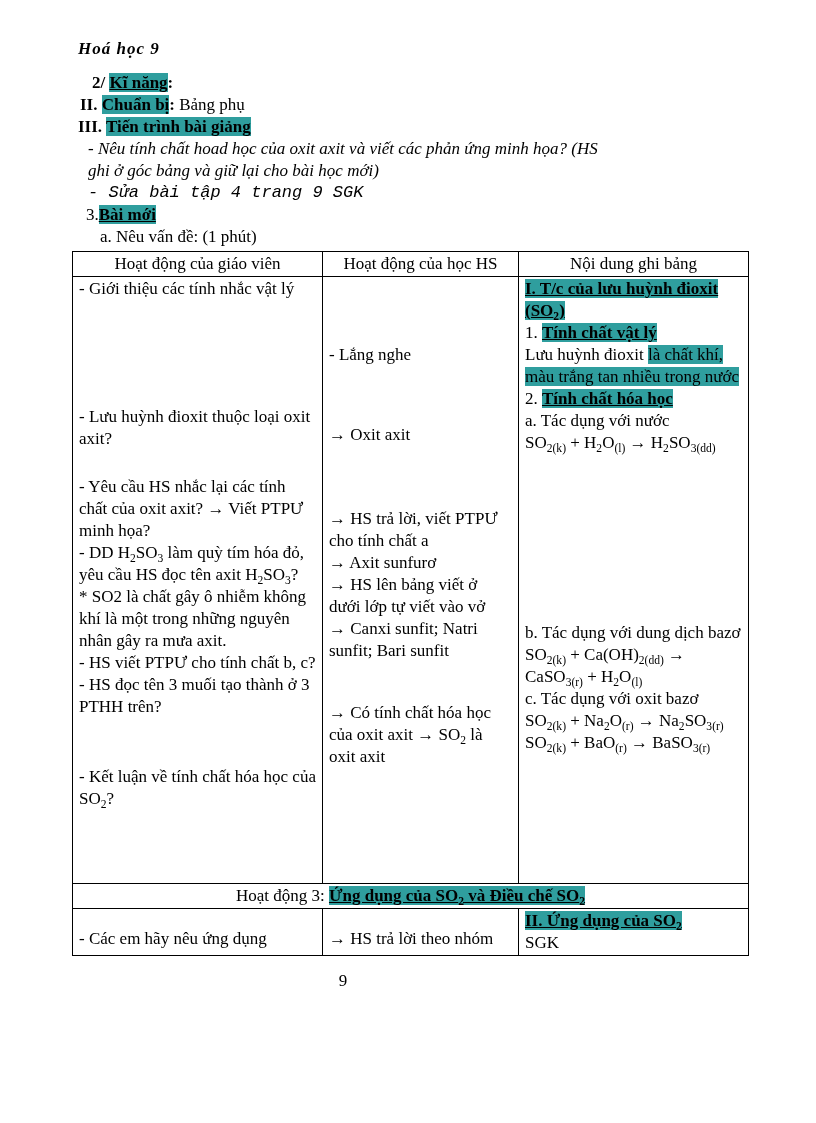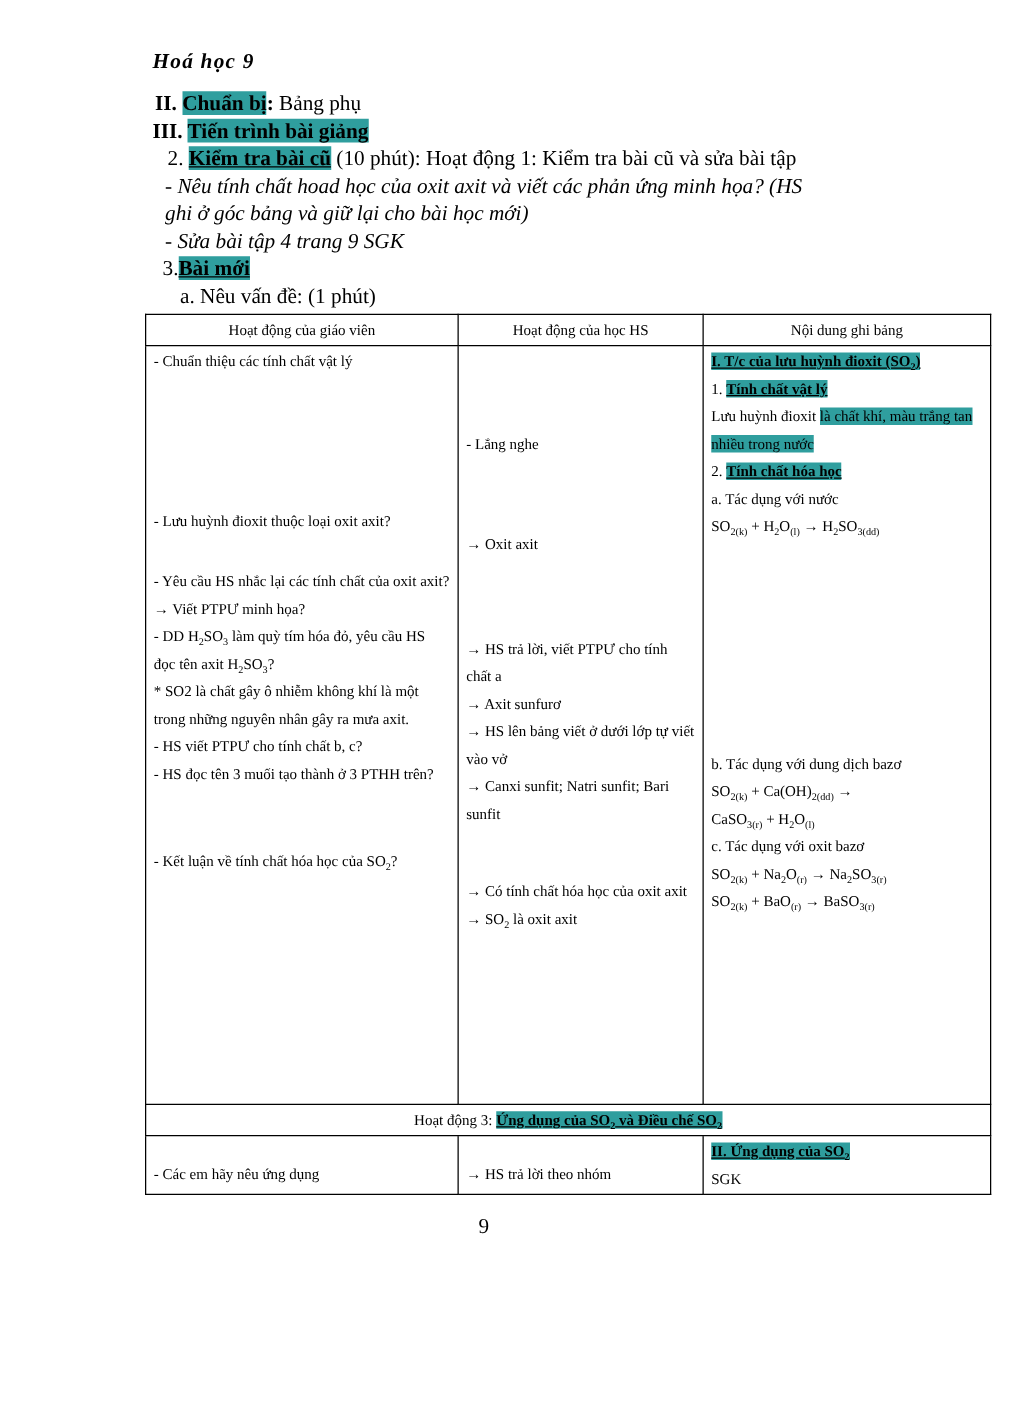--- a/index.html
+++ b/index.html
@@ -1,79 +1,79 @@
 <!DOCTYPE html>
 <html style="--hl: #2f9e9e;"><head>
 <meta charset="utf-8">
 <style>
   html,body{margin:0;padding:0;background:#ffffff;}
   .page{
     width:656px;height:1123px;box-sizing:border-box;
     padding:38px 48px 0 78px;
     font-family:"Liberation Serif","DejaVu Serif",serif;
-    font-size:17px;line-height:22px;color:#000;position:relative;margin-left:44px;
+    font-size:17px;line-height:22px;color:#000;position:relative;
   }
   .doc-header{font-style:italic;font-weight:bold;margin-bottom:12px;letter-spacing:1px;}
   .intro p{margin:0;}
   .intro p.bullet{padding-left:52px;text-indent:-26px;}
   .seg-b{font-weight:bold;}
   .seg-i{font-style:italic;}
   .seg-u{text-decoration:underline;}
   .seg-hl{background:var(--hl,#2f9e9e);}
   .seg-dash{display:inline-block;width:26px;text-indent:0;}
   table.lesson-table{
     border-collapse:collapse;width:676px;margin-left:-6px;margin-top:3px;
     table-layout:fixed;
   }
   table.lesson-table th, table.lesson-table td{
     border:1px solid #000;vertical-align:top;padding:1px 6px;
-    font-weight:normal;font-size:12px;line-height:22px;
+    font-weight:normal;font-size:17px;line-height:22px;
   }
   table.lesson-table thead th{text-align:center;padding:1px 2px;}
   td.center{text-align:center;}
   td p{margin:0;}
   tr.main-row td{height:604px;}
   .spacer{width:100%;}
   sub{font-size:0.68em;line-height:0;}
   .page-number{text-align:center;margin-top:14px;}
 </style>
 </head>
 <body>
 
 <div class="page">
 
   <div class="doc-header">Hoá học 9</div>
 
   <div class="intro">
+      <p style="padding-left: 14px;"><span class="seg-b">2/ </span><span class="seg-b seg-u seg-hl">Kĩ năng</span><span class="seg-b">:</span></p>
       <p style="padding-left: 2px;"><span class="seg-b">II. </span><span class="seg-b seg-hl">Chuẩn bị</span><span class="seg-b">: </span><span>Bảng phụ</span></p>
       <p style="padding-left: 0px;"><span class="seg-b">III. </span><span class="seg-b seg-hl">Tiến trình bài giảng</span></p>
-      <p style="padding-left: 12px;"><span>2. </span><span class="seg-b seg-u seg-hl">Kiểm tra bài cũ</span><span> (10 phút): Hoạt động 1: Kiểm tra bài cũ và sửa bài tập</span></p>
       <p style="padding-left: 10px;"><span class="seg-i">- Nêu tính chất hoad học của oxit axit và viết các phản ứng minh họa? (HS ghi ở góc bảng và giữ lại cho bài học mới)</span></p>
-      <p style="padding-left: 10px;"><span class="seg-i">- Sửa bài tập 4 trang 9 SGK</span></p>
+      <p style="padding-left: 10px; font-family: Liberation Mono, monospace;"><span class="seg-i">- Sửa bài tập 4 trang 9 SGK</span></p>
       <p style="padding-left: 8px;"><span>3.</span><span class="seg-b seg-u seg-hl">Bài mới</span></p>
       <p style="padding-left: 22px;"><span>a. Nêu vấn đề: (1 phút)</span></p>
     </div>
 
   <table class="lesson-table">
     <colgroup>
       <col style="width:250px">
       <col style="width:196px">
       <col style="width:230px">
     </colgroup>
     <thead>
       <tr>
         <th>Hoạt động của giáo viên</th>
         <th>Hoạt động của học HS</th>
         <th>Nội dung ghi bảng</th>
       </tr>
     </thead>
     <tbody>
       <tr class="main-row">
         <td>
-            <p><span>- Chuẩn thiệu các tính chất vật lý</span></p>
+            <p><span>- Giới thiệu các tính nhắc vật lý</span></p>
             <div class="spacer" style="height: 106px;"></div>
             <p><span>- Lưu huỳnh đioxit thuộc loại oxit axit?</span></p>
             <div class="spacer" style="height: 26px;"></div>
             <p><span>- Yêu cầu HS nhắc  lại các tính chất của oxit axit? → Viết PTPƯ minh họa?</span></p>
             <p><span>- DD H<sub>2</sub>SO<sub>3</sub> làm quỳ tím hóa đỏ, yêu cầu HS đọc tên axit H<sub>2</sub>SO<sub>3</sub>?</span></p>
             <p><span>* SO2 là chất gây ô nhiễm không khí là một trong những nguyên nhân gây ra mưa axit.</span></p>
             <p><span>- HS viết PTPƯ cho tính chất b, c?</span></p>
             <p><span>- HS đọc tên 3 muối tạo thành ở 3 PTHH trên?</span></p>
             <div class="spacer" style="height: 48px;"></div>
             <p><span>- Kết luận về tính chất hóa học của SO<sub>2</sub>?</span></p>

